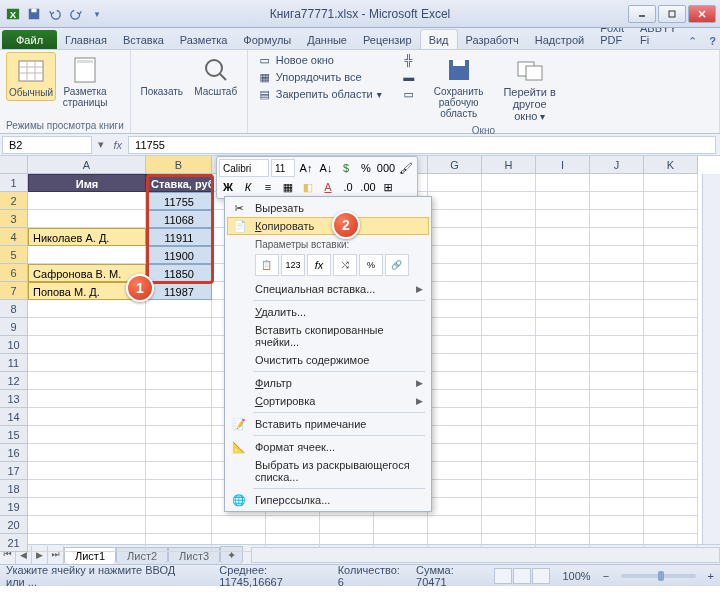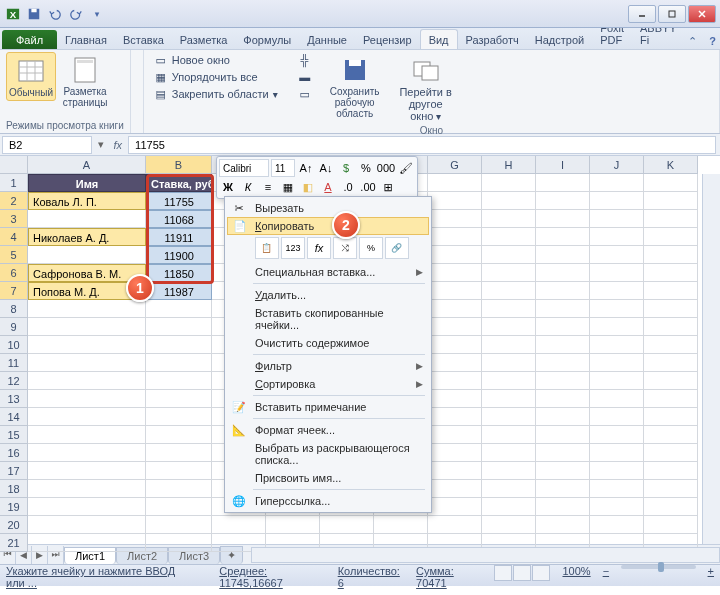--- a/index.html
+++ b/index.html
@@ -81,21 +81,21 @@
 
 
 .sheet-bar { height: 20px; background: #ecf0f6; border-top: 1px solid #c4cfe0; display: flex; align-items: center; }
 .sheet-nav { display: flex; }
 .sheet-nav-btn { width: 16px; height: 18px; border-right: 1px solid #c4cfe0; display: flex; align-items: center; justify-content: center; font-size: 9px; color: #666; }
 .sheet-tab { padding: 2px 10px; background: #fff; border: 1px solid #b8c4d8; border-bottom: none; border-radius: 0 0 4px 4px; font-size: 11px; margin-top: 1px; }
 .sheet-tab.inactive { background: #dce4f0; color: #666; }
 .hscroll { flex: 1; margin-left: 8px; height: 16px; background: #ecf0f6; border: 1px solid #c4cfe0; position: relative; }
 
 
-.status-bar { height: 22px; background: linear-gradient(#e6ecf6,#d6deee); border-top: 1px solid #b8c4d8; display: flex; align-items: flex-start; padding: 0 6px; font-size: 10px; color: #3b4d6b; gap: 12px; text-decoration: underline; }
+.status-bar { height: 22px; background: linear-gradient(#e6ecf6,#d6deee); border-top: 1px solid #b8c4d8; display: flex; align-items: center; padding: 0 6px; font-size: 10px; color: #3b4d6b; gap: 12px; }
 .status-bar .spacer { flex: 1; }
 .view-btns { display: flex; gap: 1px; }
 .view-btn { width: 18px; height: 16px; border: 1px solid #b8c4d8; background: #f0f3f8; }
 .zoom-slider { width: 80px; height: 4px; background: #c4cfe0; position: relative; border-radius: 2px; }
 .zoom-slider::after { content: ''; position: absolute; left: 50%; top: -3px; width: 6px; height: 10px; background: #8ba8c8; border-radius: 2px; }
 
 u { text-decoration: underline; }
 </style>
 </head>
 <body>
@@ -119,20 +119,21 @@
           <path d="M10 4 A5 5 0 1 1 4 8 M4 8 L2 5 M4 8 L7 6" stroke="#4a6aaa" fill="none" stroke-width="1.5"></path>
         </svg>
       </div>
     <div class="qat-btn">
         <svg viewBox="0 0 16 16">
           <path d="M6 4 A5 5 0 1 0 12 8 M12 8 L14 5 M12 8 L9 6" stroke="#4a6aaa" fill="none" stroke-width="1.5"></path>
         </svg>
       </div>
     <div class="qat-btn" style="font-size:9px;color:#4a6aaa">▾</div>
   </div>
+  <div class="title-text">Книга77771.xlsx - Microsoft Excel</div>
   <div class="win-controls">
     <div class="win-btn">
         <svg viewBox="0 0 10 10">
           <line x1="2" y1="7" x2="8" y2="7" stroke="#333" stroke-width="1.5"></line>
         </svg>
       </div>
     <div class="win-btn">
         <svg viewBox="0 0 10 10">
           <rect x="2" y="2" width="6" height="6" stroke="#333" fill="none"></rect>
         </svg>
@@ -186,20 +187,35 @@
               <rect x="6" y="4" width="20" height="24" fill="#fff" stroke="#888"></rect>
               <rect x="8" y="6" width="16" height="3" fill="#ddd"></rect>
             </svg>
           </div>
         <div class="lbl">Разметка страницы</div>
       </div>
     </div>
     <div class="rgroup-label">Режимы просмотра книги</div>
   </div>
   <div class="rgroup">
+    <div class="rgroup-content">
+      <div class="big-btn">
+        <div class="icon-box"></div>
+        <div class="lbl">Показать</div>
+      </div>
+      <div class="big-btn">
+        <div class="icon-box">
+            <svg viewBox="0 0 32 32">
+              <circle cx="14" cy="14" r="8" fill="none" stroke="#666" stroke-width="2"></circle>
+              <line x1="20" y1="20" x2="26" y2="26" stroke="#666" stroke-width="2"></line>
+            </svg>
+          </div>
+        <div class="lbl">Масштаб</div>
+      </div>
+    </div>
     <div class="rgroup-label"></div>
   </div>
   <div class="rgroup" style="flex:1">
     <div class="rgroup-content">
       <div class="small-btn-col">
         <div class="small-btn">
             <span class="ic">▭</span>
             <span>Новое окно</span>
           </div>
         <div class="small-btn">
@@ -514,21 +530,20 @@
       <div class="cell " style="left: 238px; top: 360px; width: 54px;"></div>
       <div class="cell " style="left: 292px; top: 360px; width: 54px;"></div>
       <div class="cell " style="left: 346px; top: 360px; width: 54px;"></div>
       <div class="cell " style="left: 400px; top: 360px; width: 54px;"></div>
       <div class="cell " style="left: 454px; top: 360px; width: 54px;"></div>
       <div class="cell " style="left: 508px; top: 360px; width: 54px;"></div>
       <div class="cell " style="left: 562px; top: 360px; width: 54px;"></div>
       <div class="cell " style="left: 616px; top: 360px; width: 54px;"></div>
       <div class="cell hdr-cell" style="left: 0px; top: 0px; width: 118px; text-align: center;">Имя</div>
       <div class="cell hdr-cell" style="left: 118px; top: 0px; width: 66px; text-align: right;">Ставка, руб</div>
-      <div class="cell name-cell" style="left: 0px; top: 18px; width: 118px; text-align: left;">Коваль Л. П.</div>
       <div class="cell val-cell" style="left: 118px; top: 18px; width: 66px; text-align: center;">11755</div>
       <div class="cell val-cell" style="left: 118px; top: 36px; width: 66px; text-align: center;">11068</div>
       <div class="cell name-cell" style="left: 0px; top: 54px; width: 118px; text-align: left;">Николаев А. Д.</div>
       <div class="cell val-cell" style="left: 118px; top: 54px; width: 66px; text-align: center;">11911</div>
       <div class="cell val-cell" style="left: 118px; top: 72px; width: 66px; text-align: center;">11900</div>
       <div class="cell name-cell" style="left: 0px; top: 90px; width: 118px; text-align: left;">Сафронова В. М.</div>
       <div class="cell val-cell" style="left: 118px; top: 90px; width: 66px; text-align: center;">11850</div>
       <div class="cell name-cell" style="left: 0px; top: 108px; width: 118px; text-align: left;">Попова М. Д.</div>
       <div class="cell val-cell" style="left: 118px; top: 108px; width: 66px; text-align: center;">11987</div>
     </div>
@@ -570,20 +585,21 @@
 
   <div class="context-menu" style="top:40px;left:224px">
     <div class="cm-item">
         <span class="cm-ic">✂</span>
         <span>Вырезать</span>
       </div>
     <div class="cm-item hover">
         <span class="cm-ic">📄</span>
         <span><u>К</u>опировать</span>
       </div>
+    <div class="cm-label">Параметры вставки:</div>
     <div class="cm-paste-row">
       <div class="cm-paste-btn">📋</div>
       <div class="cm-paste-btn">123</div>
       <div class="cm-paste-btn">
           <i>fx</i>
         </div>
       <div class="cm-paste-btn">⤭</div>
       <div class="cm-paste-btn">%</div>
       <div class="cm-paste-btn">🔗</div>
     </div>
@@ -615,23 +631,20 @@
         <span class="cm-ic">📝</span>
         <span>Вставить примечание</span>
       </div>
     <div class="cm-sep"></div>
     <div class="cm-item">
         <span class="cm-ic">📐</span>
         <span>Формат ячеек...</span>
       </div>
     <div class="cm-item">
         <span>Выбрать из раскрывающегося списка...</span>
-      </div>
-    <div class="cm-item">
-        <span>Присвоить имя...</span>
       </div>
     <div class="cm-sep"></div>
     <div class="cm-item">
         <span class="cm-ic">🌐</span>
         <span>Гиперссылка...</span>
       </div>
   </div>
 
   <div class="badge" style="top:55px;left:332px">2</div>
 </div>

